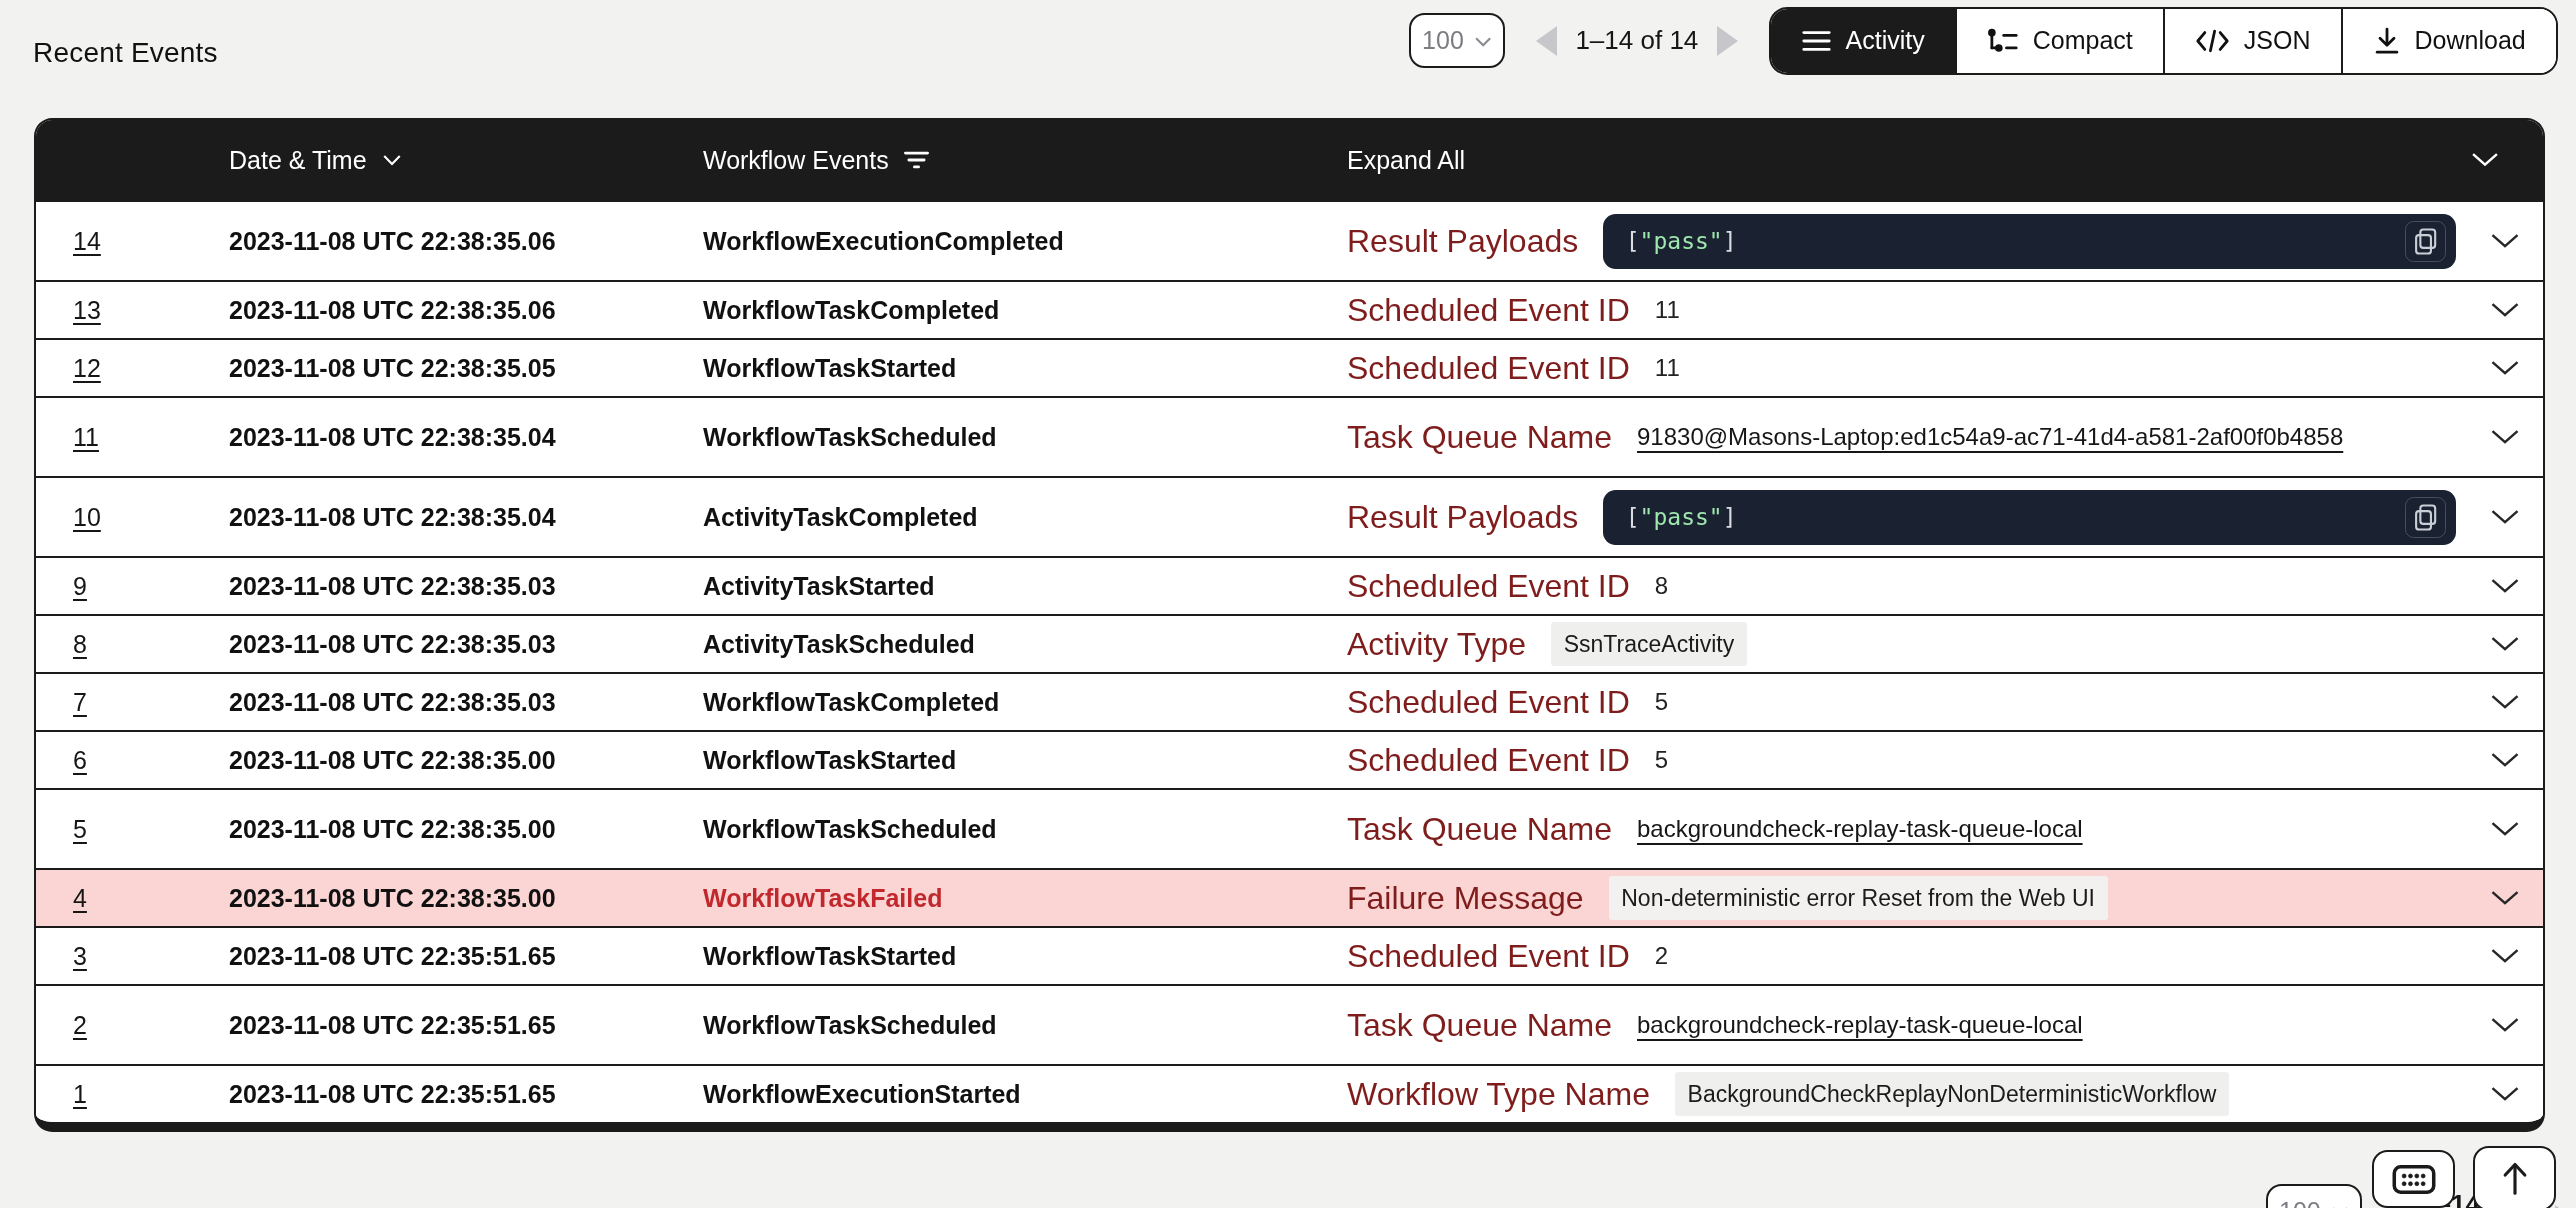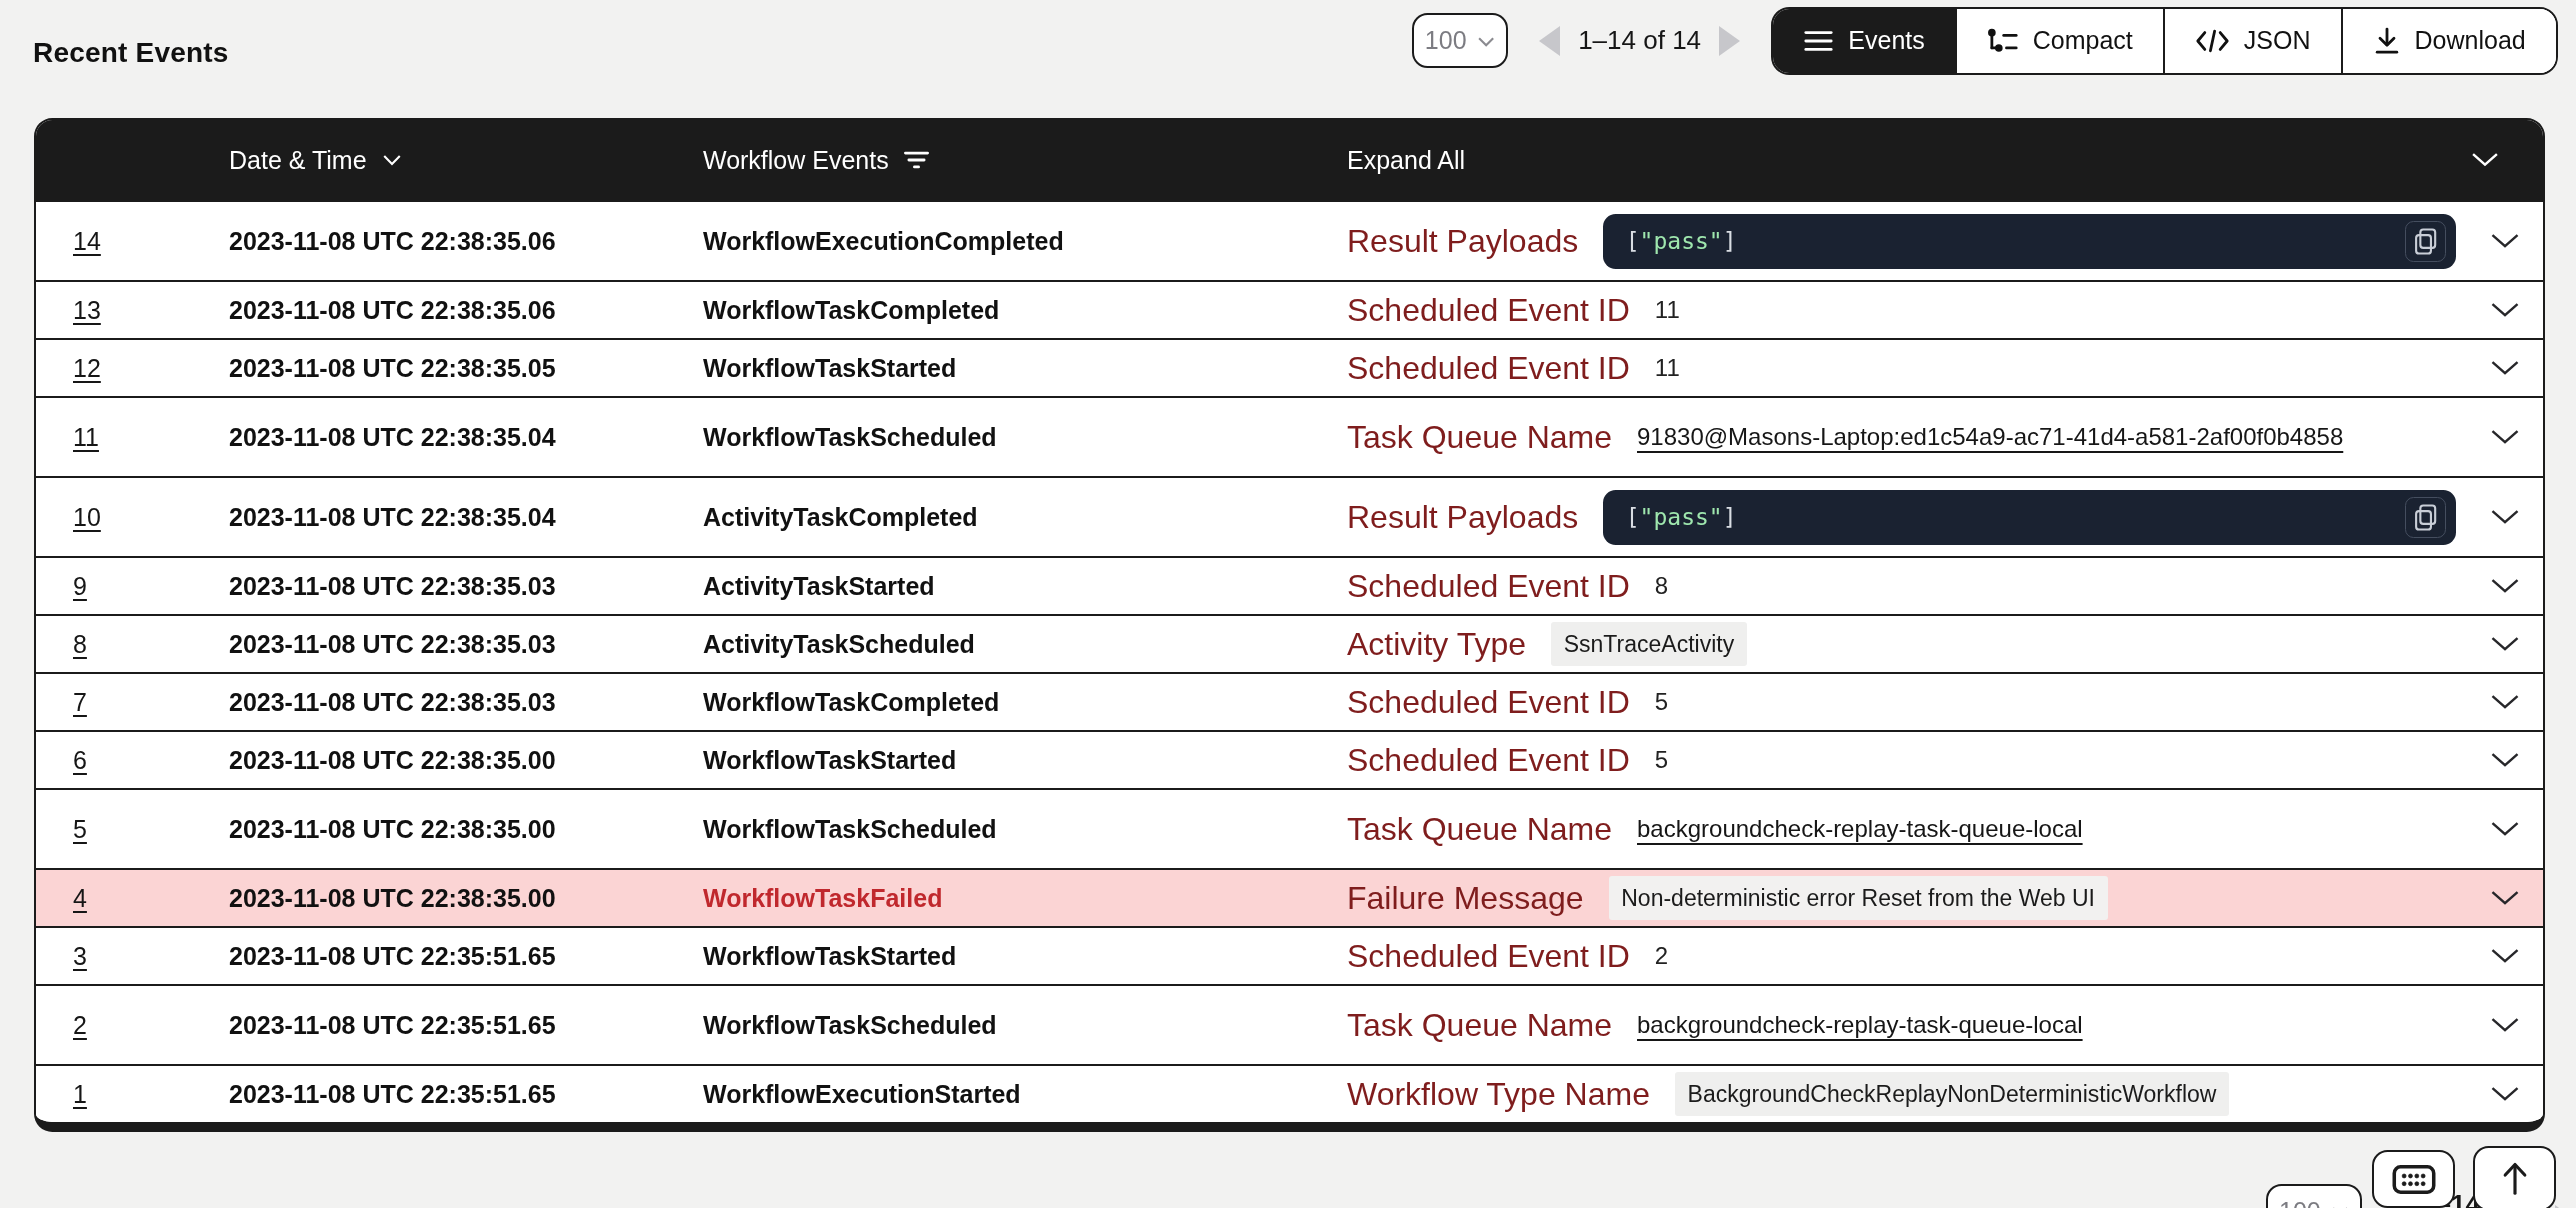--- a/index.html
+++ b/index.html
@@ -5,21 +5,21 @@
   * { box-sizing: border-box; }
   html,body { margin:0; padding:0; }
   body {
     width:2576px; height:1208px; overflow:hidden; position:relative;
     background:#f2f2f1; color:#171717;
     font-family:"Liberation Sans", sans-serif;
   }
   
   .page-title {
     position:absolute; left:33px; top:37px;
-    font-size:28px; font-weight:700; letter-spacing:0.2px; color:#111;
+    font-size:28px; font-weight:400; letter-spacing:0.2px; color:#111;
   }
   .toolbar {
     position:absolute; top:5.6px; right:18.3px; height:70px;
     display:flex; align-items:center; gap:31px;
   }
   .select-box {
     width:96px; height:55px; background:#fff;
     border:2.8px solid #1b1b1b; border-radius:15.5px;
     display:flex; align-items:center; justify-content:center; gap:10px;
     font-size:25px; color:#7c7c82; cursor:pointer;
@@ -126,21 +126,21 @@
   </div>
   <div class="btn-group">
     <button class="seg-btn active">
       <svg width="31" height="24" viewBox="0 0 44 34">
           <g stroke="currentColor" stroke-width="4" stroke-linecap="round">
             <line x1="4" y1="5" x2="40" y2="5"></line>
             <line x1="4" y1="17" x2="40" y2="17"></line>
             <line x1="4" y1="29" x2="40" y2="29"></line>
           </g>
         </svg>
-      <span>Events</span>
+      <span>Activity</span>
     </button>
     <button class="seg-btn">
       <svg width="32" height="28" viewBox="0 0 46 40">
           <g stroke="#111" stroke-width="4" stroke-linecap="round" fill="#111">
             <circle cx="7" cy="8" r="3.5"></circle>
             <line x1="7" y1="10" x2="7" y2="30"></line>
             <line x1="7" y1="30" x2="15" y2="30"></line>
             <circle cx="17" cy="30" r="3.5"></circle>
             <line x1="24" y1="12" x2="42" y2="12"></line>
             <line x1="28" y1="30" x2="42" y2="30"></line>

